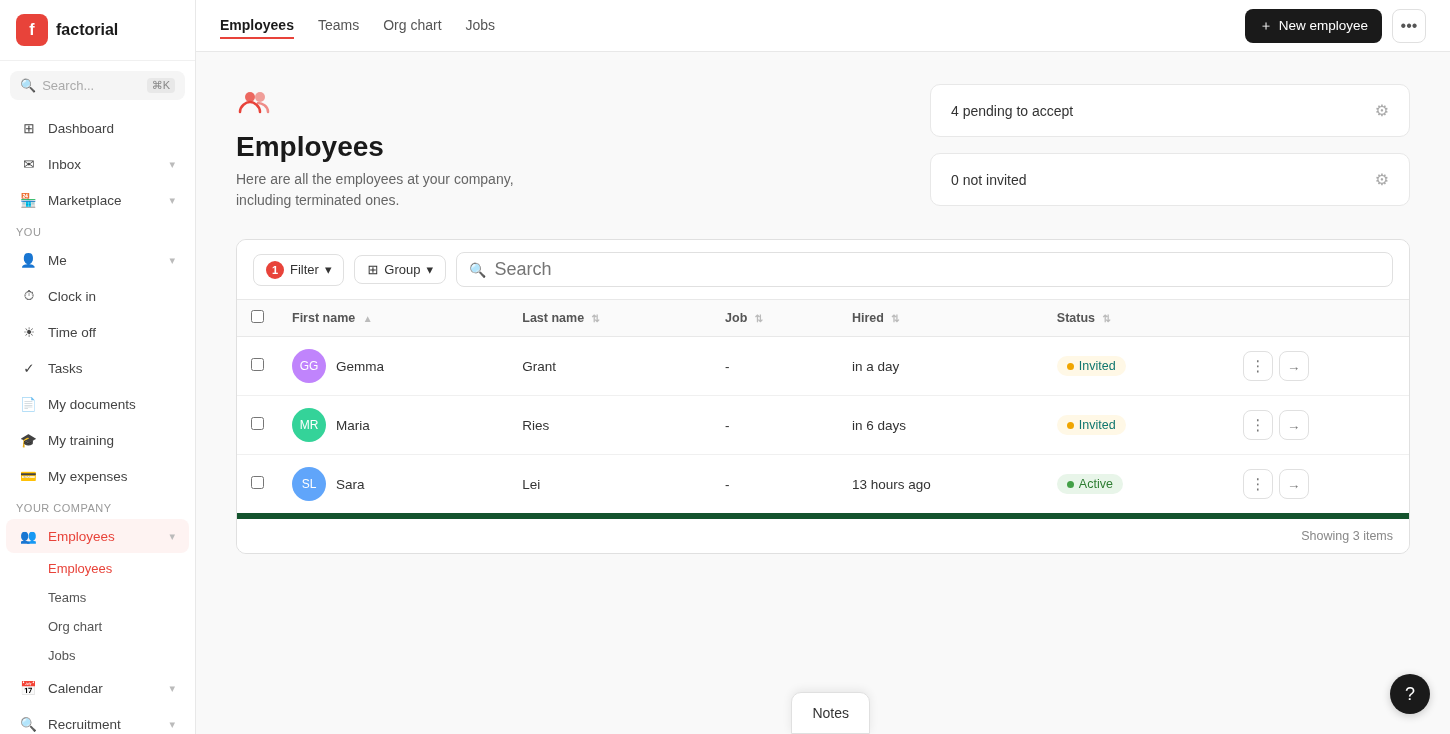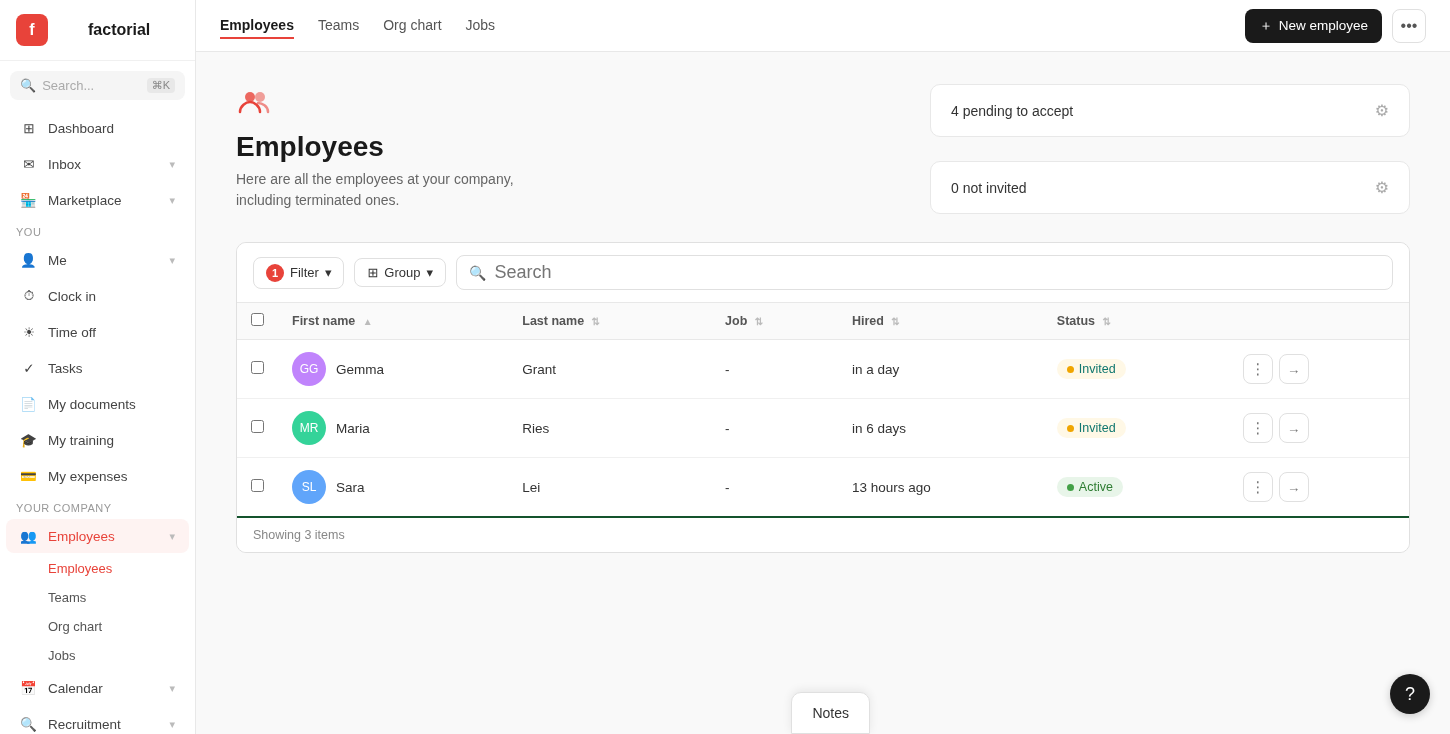--- a/index.html
+++ b/index.html
@@ -23,21 +23,21 @@
       gap: 8px;
       border-bottom: 1px solid #f0f0f0;
     }
     .logo-icon {
       width: 32px; height: 32px;
       background: #e8433a;
       border-radius: 8px;
       display: flex; align-items: center; justify-content: center;
       color: white; font-weight: bold; font-size: 16px;
     }
-    .logo-text { font-weight: 700; font-size: 16px; color: #1a1a1a; margin-left: 32px; }
+    .logo-text { font-weight: 700; font-size: 16px; color: #1a1a1a; }
 
     .search-bar {
       margin: 10px 10px;
       background: #f5f5f5;
       border-radius: 8px;
       padding: 7px 10px;
       display: flex;
       align-items: center;
       gap: 6px;
       color: #999;
@@ -167,21 +167,21 @@
       margin-bottom: 28px;
     }
     .page-header-left { flex: 1; }
     .page-header-icon { font-size: 28px; color: #e8433a; margin-bottom: 4px; }
     .page-title { font-size: 28px; font-weight: 700; color: #1a1a1a; margin-bottom: 6px; }
     .page-subtitle { font-size: 14px; color: #666; line-height: 1.5; }
 
     .stat-cards {
       display: flex;
       flex-direction: column;
-      gap: 24px;
+      gap: 16px;
       min-width: 480px;
     }
     .stat-card {
       background: #fff;
       border: 1px solid #e8e8e8;
       border-radius: 10px;
       padding: 16px 20px;
       display: flex;
       align-items: center;
       gap: 10px;
@@ -398,22 +398,23 @@
       border: none;
       border-radius: 0;
     }
     .table-toolbar {
       border-radius: 0;
       border: none;
       border-bottom: 1px solid #e8e8e8;
     }
     .table-footer {
       border: none;
-      border-top: 2px solid #14532d;
+      border-top: 6px solid #14532d;
       border-radius: 0;
+      text-align: right;
     }
   </style>
 </head>
 <body>
 
 <div class="sidebar">
   <div class="sidebar-logo">
     <div class="logo-icon">f</div>
     <span class="logo-text">factorial</span>
   </div>

